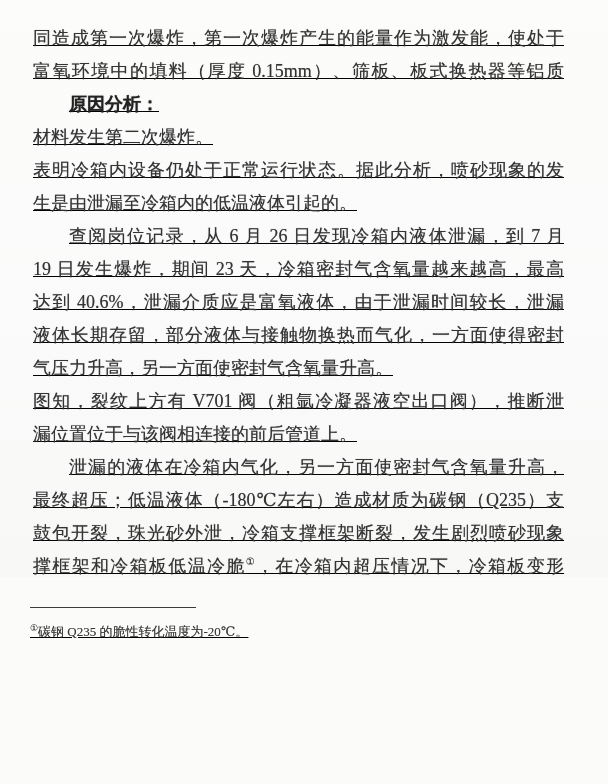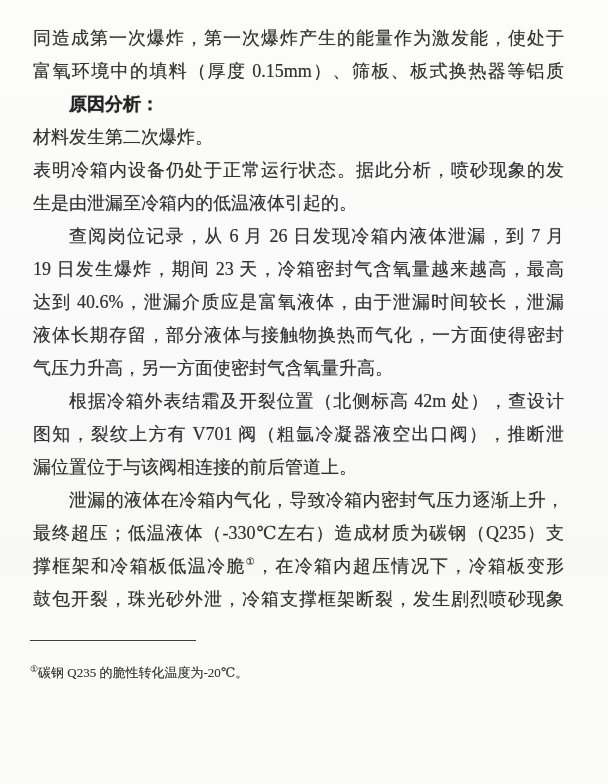--- a/index.html
+++ b/index.html
@@ -13,20 +13,21 @@
     overflow: hidden;
     font-family: "Liberation Serif", "DejaVu Serif", serif;
   }
   .page {
     position: relative;
     width: 608px;
     height: 577px;
     background: linear-gradient(180deg, #fcfcfb 0%, #fafafa 60%, #f8f8f7 100%);
     box-sizing: border-box;
     padding: 22px 44px 0 33px;
+    text-decoration: underline;
   }
   .line {
     height: 33px;
     line-height: 33px;
     font-size: 18px;
     color: #343434;
     text-align: justify;
     text-align-last: justify;
     text-justify: inter-character;
     text-shadow: 0 0 0.7px rgba(40,40,40,0.55);
@@ -51,21 +52,21 @@
     line-height: 0;
   }
   .footnote-rule {
     margin-top: 24px;
     margin-left: -3px;
     width: 166px;
     height: 0;
     border-top: 1.6px solid #3c3c3c;
   }
   .footnote {
-    margin-top: 23px;
+    margin-top: 15px;
     margin-left: -3px;
     font-size: 13px;
     line-height: 17px;
     color: #3a3a3a;
     text-shadow: 0 0 0.5px rgba(40,40,40,0.5);
   }
   .footnote sup {
     font-size: 9px;
     vertical-align: super;
     line-height: 0;
@@ -84,29 +85,28 @@
 
   <div class="line">表明冷箱内设备仍处于正常运行状态。据此分析，喷砂现象的发</div>
   <div class="line end">生是由泄漏至冷箱内的低温液体引起的。</div>
 
   <div class="line ind">查阅岗位记录，从 6 月 26 日发现冷箱内液体泄漏，到 7 月</div>
   <div class="line">19 日发生爆炸，期间 23 天，冷箱密封气含氧量越来越高，最高</div>
   <div class="line">达到 40.6%，泄漏介质应是富氧液体，由于泄漏时间较长，泄漏</div>
   <div class="line">液体长期存留，部分液体与接触物换热而气化，一方面使得密封</div>
   <div class="line end">气压力升高，另一方面使密封气含氧量升高。</div>
 
-  <div class="line ind">根据冷箱外表结霜及开裂位置（北侧标高 42m 处），查设计</div>
   <div class="line">图知，裂纹上方有 V701 阀（粗氩冷凝器液空出口阀），推断泄</div>
   <div class="line end">漏位置位于与该阀相连接的前后管道上。</div>
 
-  <div class="line ind">泄漏的液体在冷箱内气化，导致冷箱内密封气压力逐渐上升，</div>
-  <div class="line">最终超压；低温液体（-330℃左右）造成材质为碳钢（Q235）支</div>
+  <div class="line ind">泄漏的液体在冷箱内气化，另一方面使密封气含氧量升高，</div>
+  <div class="line">最终超压；低温液体（-180℃左右）造成材质为碳钢（Q235）支</div>
+  <div class="line">鼓包开裂，珠光砂外泄，冷箱支撑框架断裂，发生剧烈喷砂现象</div>
   <div class="line">
     <span>撑框架和冷箱板低温冷脆</span><sup>①</sup><span>，在冷箱内超压情况下，冷箱板变形</span>
   </div>
-  <div class="line">鼓包开裂，珠光砂外泄，冷箱支撑框架断裂，发生剧烈喷砂现象</div>
 
   <div class="footnote-rule"></div>
   <div class="footnote">
     <sup>①</sup><span>碳钢 Q235 的脆性转化温度为-20℃。</span>
   </div>
 
 </div>
 
 </body></html>

